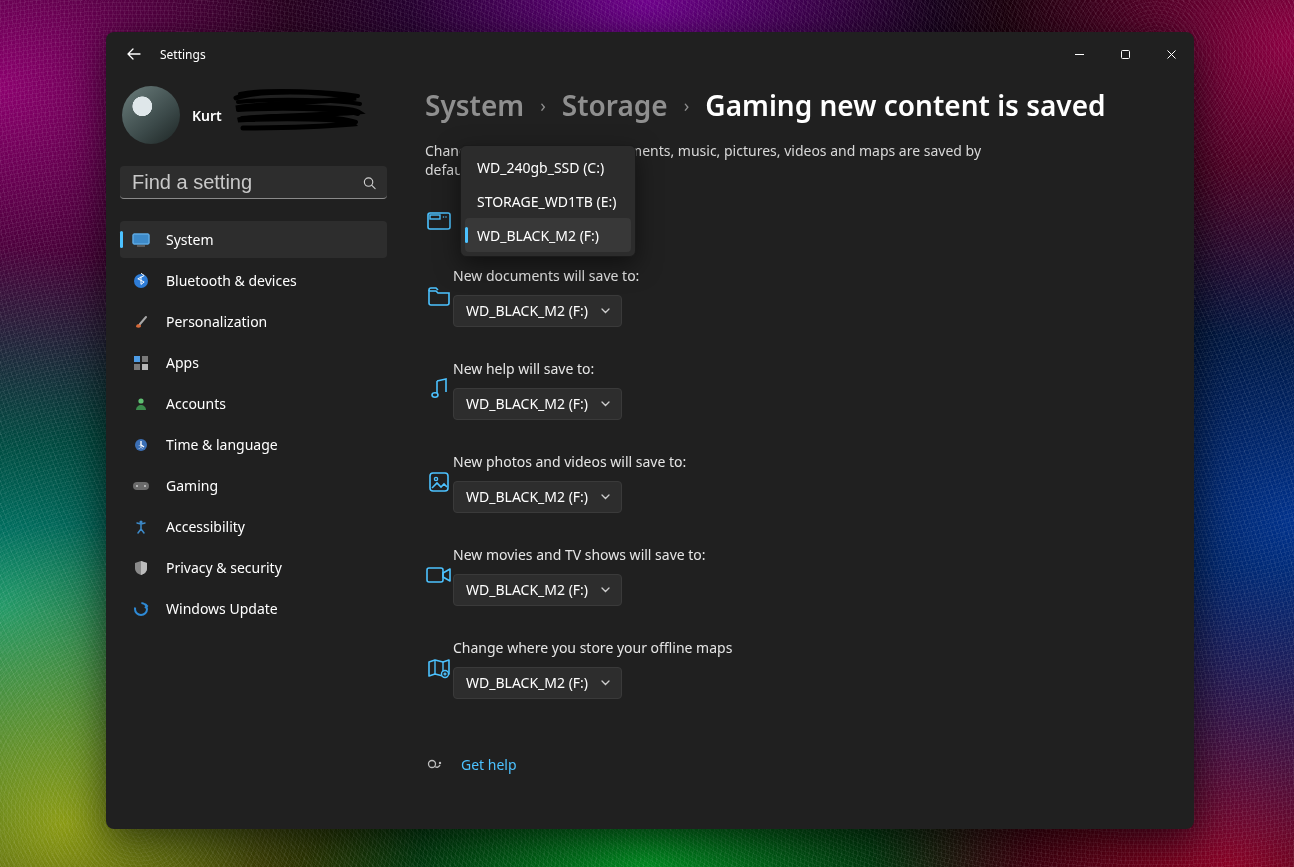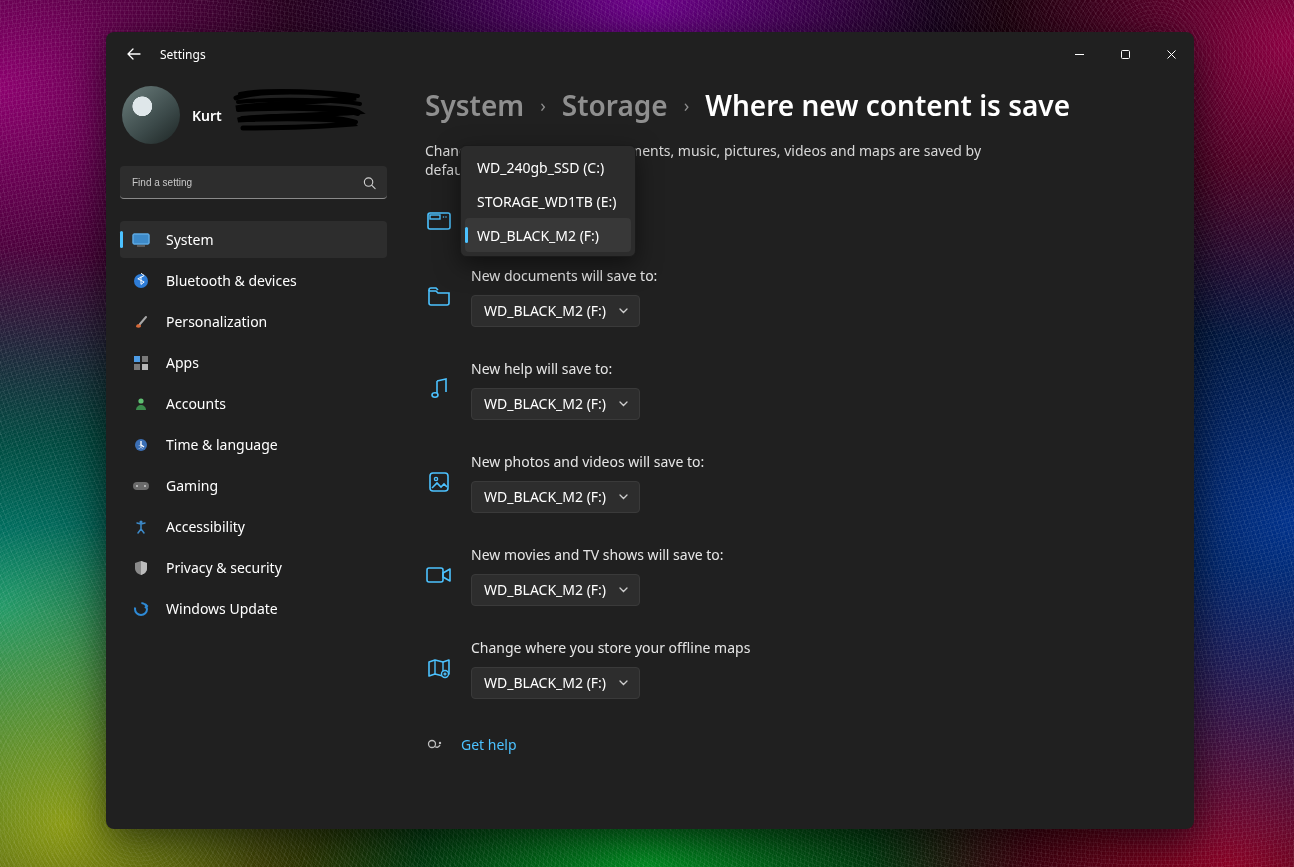--- a/index.html
+++ b/index.html
@@ -146,21 +146,21 @@
   }
   .search input {
     width: 100%;
     height: 33px;
     background: #2d2d2d;
     border: none;
     border-bottom: 1.5px solid #8a8a8a;
     border-radius: 4px;
     color: #3b82f6;
     padding: 0 36px 0 12px;
-    font-size: 10px;
+    font-size: 20px;
     box-sizing: border-box;
   }
   .search input::placeholder { color: #c9c9c9; }
   .search .search-icon {
     position: absolute;
     right: 10px;
     top: 50%;
     transform: translateY(-50%);
     color: #c9c9c9;
   }
@@ -212,21 +212,20 @@
     font-size: 14px;
     color: #d8d8d8;
     max-width: 560px;
     line-height: 1.35;
     margin-bottom: 28px;
   }
 
   .setting-row {
     display: flex;
     align-items: center;
-    gap: 18px;
     margin-bottom: 32px;
   }
   .setting-row .row-icon {
     width: 28px;
     display: flex;
     justify-content: center;
     color: #4cc2ff;
   }
   .row-body {}
   .row-label {
@@ -286,21 +285,21 @@
     bottom: 9px;
     width: 3px;
     background: #4cc2ff;
     border-radius: 2px;
   }
 
   .help-row {
     display: flex;
     align-items: center;
     gap: 16px;
-    margin-top: 36px;
+    margin-top: 56px;
   }
   .help-link { color: #4cc2ff; font-size: 14px; }
 
   svg { display: block; }
 </style>
 </head>
 <body>
 
 <div class="wallpaper"></div>
 
@@ -458,21 +457,21 @@
         </div>
     </div>
 
     <div class="main">
 
       <div class="breadcrumb">
         <span class="crumb-link">System</span>
         <span class="chev">›</span>
         <span class="crumb-link">Storage</span>
         <span class="chev">›</span>
-        <span>Where new content is save</span>
+        <span>Gaming new content is saved</span>
       </div>
 
       <div class="desc">Change where your apps, documents, music, pictures, videos and maps are saved by default.</div>
 
       <div id="settings-list">
           <div class="setting-row first" style="height: 34px; margin-bottom: 28px;">
             <div class="row-icon">
               <svg width="24" height="22" viewBox="0 0 24 22">
                 <rect x="1" y="3" width="22" height="16" rx="2" stroke="#4cc2ff" fill="none" stroke-width="1.6"></rect>
                 <rect x="3" y="5" width="10" height="4" stroke="#4cc2ff" fill="none" stroke-width="1.4"></rect>

